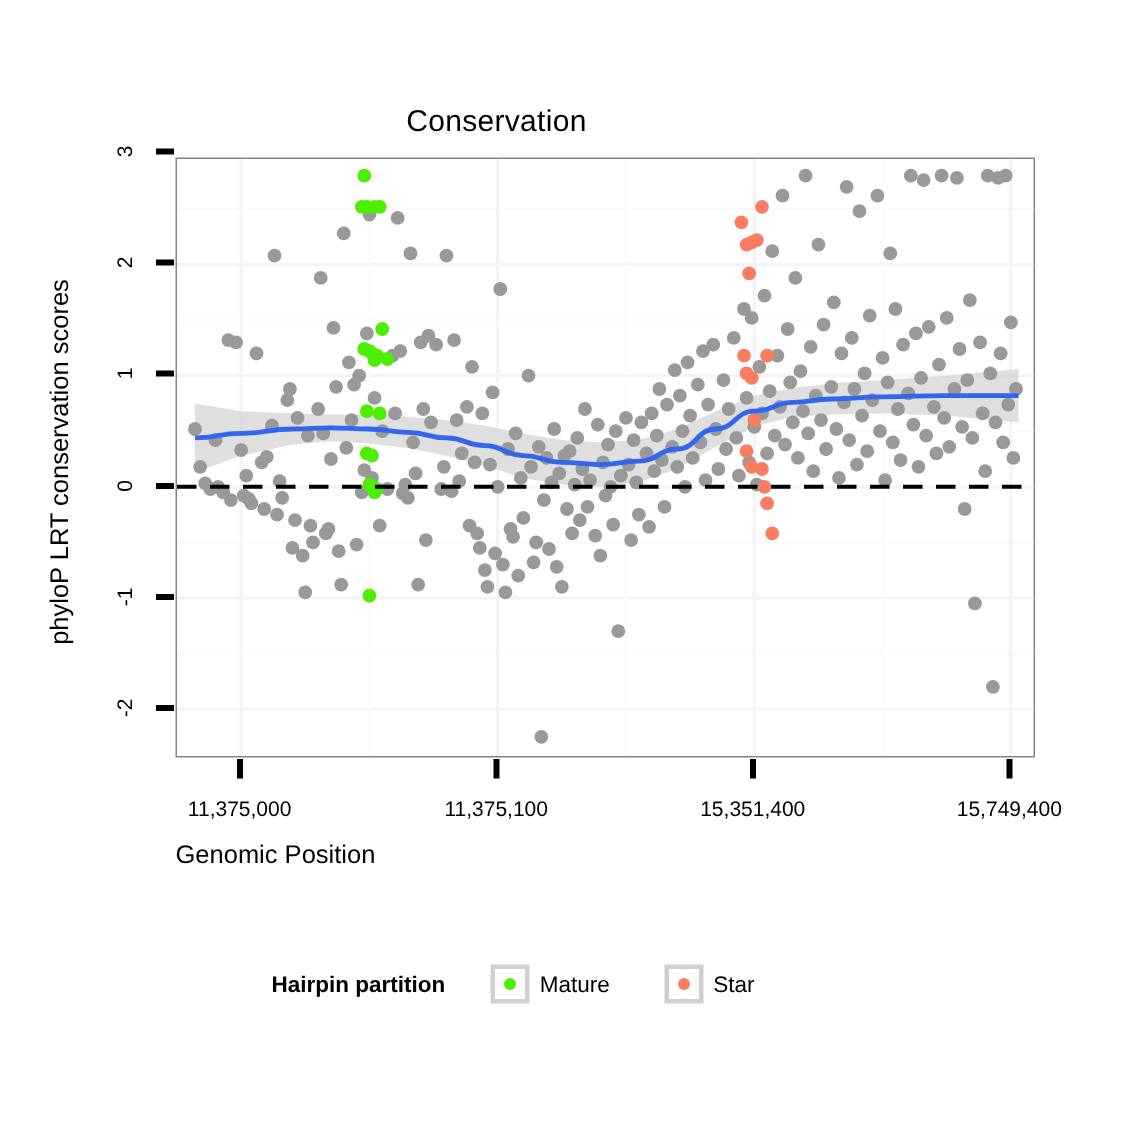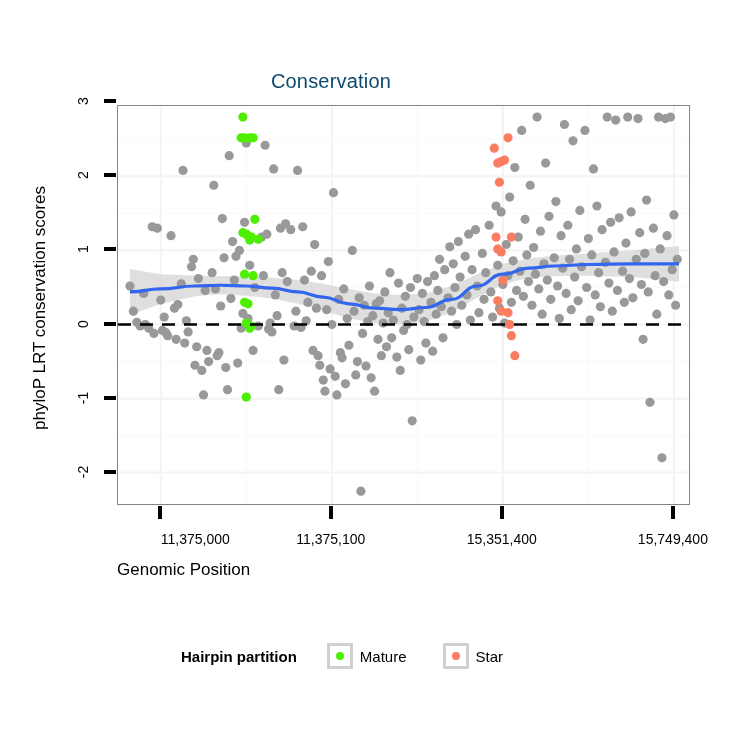--- a/index.html
+++ b/index.html
@@ -19,21 +19,21 @@
     width: 750px;
     height: 750px;
   }
   .plot-title {
     position: absolute;
     left: 0;
     top: 70px;
     width: 662px;
     text-align: center;
     font-size: 20px;
-    color: #0c4a6e;
+    color: #000000;
     letter-spacing: 0.2px;
   }
   .y-axis-title {
     position: absolute;
     left: -160px;
     top: 298px;
     width: 400px;
     text-align: center;
     font-size: 17px;
     transform: rotate(-90deg);
@@ -167,21 +167,21 @@
       <div class="ytick-wrap" style="top: 167.37px;">
         <span>2</span>
       </div>
       <div class="ytick-mark" style="top: 99.2963px;"></div>
       <div class="ytick-wrap" style="top: 93.2963px;">
         <span>3</span>
       </div>
     </div>
   <div id="x-ticks">
       <div class="xtick-mark" style="left: 157.761px;"></div>
-      <div class="xtick-label" style="left: 89.7612px; text-align: right;">11,375,000</div>
+      <div class="xtick-label" style="left: 89.7612px;">11,375,000</div>
       <div class="xtick-mark" style="left: 328.806px;"></div>
       <div class="xtick-label" style="left: 260.806px; text-align: center;">11,375,100</div>
       <div class="xtick-mark" style="left: 499.851px;"></div>
       <div class="xtick-label" style="left: 431.851px;">15,351,400</div>
       <div class="xtick-mark" style="left: 670.896px;"></div>
       <div class="xtick-label" style="left: 602.896px;">15,749,400</div>
     </div>
 
   <div class="panel">
     <svg class="svg-layer" id="plot-svg" width="573" height="400">

